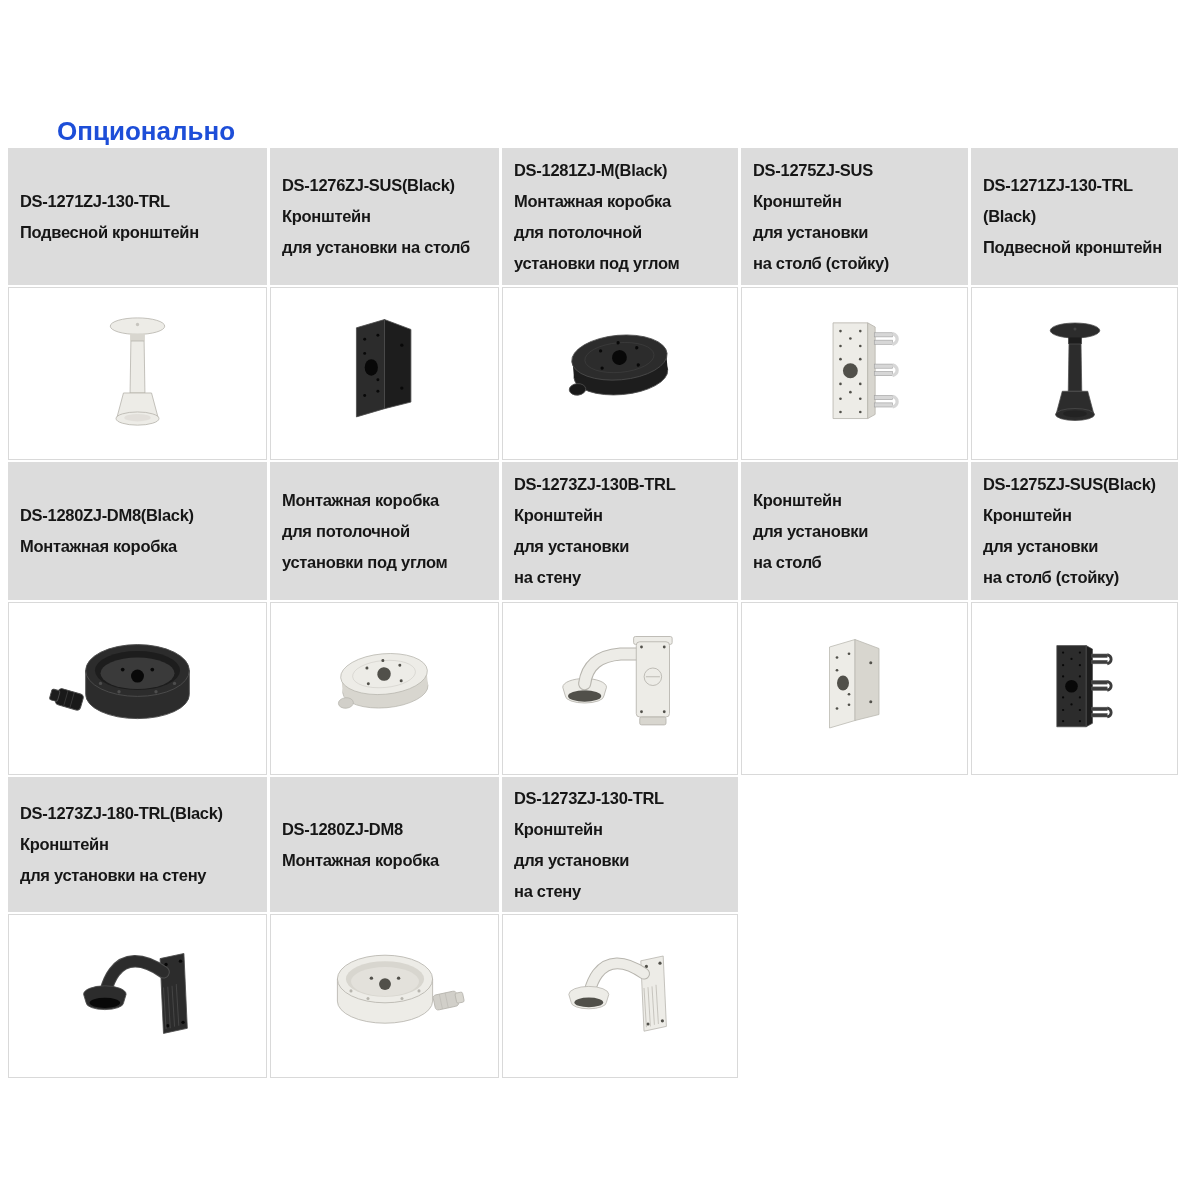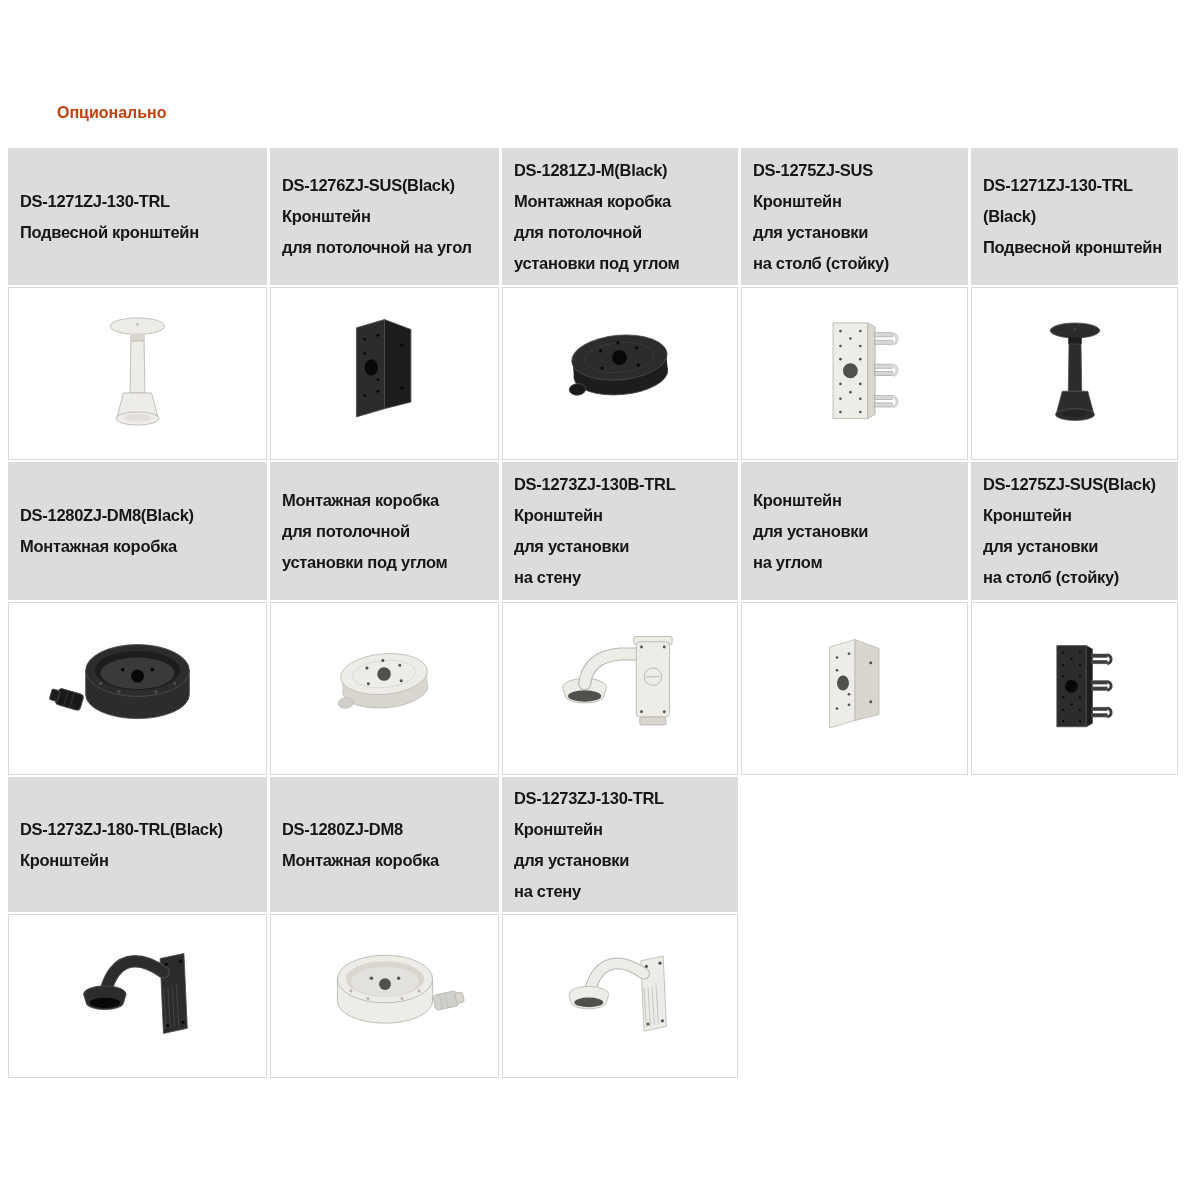--- a/index.html
+++ b/index.html
@@ -4,22 +4,22 @@
 <style>
   html,body{margin:0;padding:0;}
   body{
     width:1200px;height:1200px;
     background:#ffffff;
     font-family:"Liberation Sans", sans-serif;
     position:relative;
     color:#1a1a1a;
   }
   .page-title{
-    position:absolute;left:57px;top:104px;
-    font-size:16px;font-weight:bold;color:#c2410c;
+    position:absolute;left:57px;top:116px;
+    font-size:26px;font-weight:bold;color:#1d4ed8;
   }
   .acc-table{
     position:absolute;left:8px;top:148px;width:1170px;
     display:grid;
     grid-template-columns:259px 229px 236px 227px 207px;
     grid-template-rows:137px 173px 138px 173px 135px 164px;
     column-gap:3px;row-gap:2px;
   }
   .cell{box-sizing:border-box;}
   .cell.text{
@@ -178,21 +178,21 @@
 
 <div class="acc-table">
 
   <div class="cell text" style="grid-area:1/1">
     <div class="model">DS-1271ZJ-130-TRL</div>
     <div class="desc">Подвесной кронштейн</div>
   </div>
   <div class="cell text" style="grid-area:1/2">
     <div class="model">DS-1276ZJ-SUS(Black)</div>
     <div class="desc">Кронштейн</div>
-    <div class="desc">для потолочной на угол</div>
+    <div class="desc">для установки на столб</div>
   </div>
   <div class="cell text" style="grid-area:1/3">
     <div class="model">DS-1281ZJ-M(Black)</div>
     <div class="desc">Монтажная коробка</div>
     <div class="desc">для потолочной</div>
     <div class="desc">установки под углом</div>
   </div>
   <div class="cell text" style="grid-area:1/4">
     <div class="model">DS-1275ZJ-SUS</div>
     <div class="desc">Кронштейн</div>
@@ -242,21 +242,21 @@
   </div>
   <div class="cell text" style="grid-area:3/3">
     <div class="model">DS-1273ZJ-130B-TRL</div>
     <div class="desc">Кронштейн</div>
     <div class="desc">для установки</div>
     <div class="desc">на стену</div>
   </div>
   <div class="cell text" style="grid-area:3/4">
     <div class="desc">Кронштейн</div>
     <div class="desc">для установки</div>
-    <div class="desc">на углом</div>
+    <div class="desc">на столб</div>
   </div>
   <div class="cell text" style="grid-area:3/5">
     <div class="model">DS-1275ZJ-SUS(Black)</div>
     <div class="desc">Кронштейн</div>
     <div class="desc">для установки</div>
     <div class="desc">на столб (стойку)</div>
   </div>
 
   <div class="cell img" style="grid-area:4/1">
     <svg class="variant-black" viewBox="0 0 200 160" width="185" height="148">
@@ -280,20 +280,21 @@
   </div>
   <div class="cell img" style="grid-area:4/5">
     <svg class="variant-black" viewBox="0 0 200 160" width="140" height="112">
         <use href="#sym-pole-mount"></use>
       </svg>
   </div>
 
   <div class="cell text" style="grid-area:5/1">
     <div class="model">DS-1273ZJ-180-TRL(Black)</div>
     <div class="desc">Кронштейн</div>
+    <div class="desc">для установки на стену</div>
   </div>
   <div class="cell text" style="grid-area:5/2">
     <div class="model">DS-1280ZJ-DM8</div>
     <div class="desc">Монтажная коробка</div>
   </div>
   <div class="cell text" style="grid-area:5/3">
     <div class="model">DS-1273ZJ-130-TRL</div>
     <div class="desc">Кронштейн</div>
     <div class="desc">для установки</div>
     <div class="desc">на стену</div>

